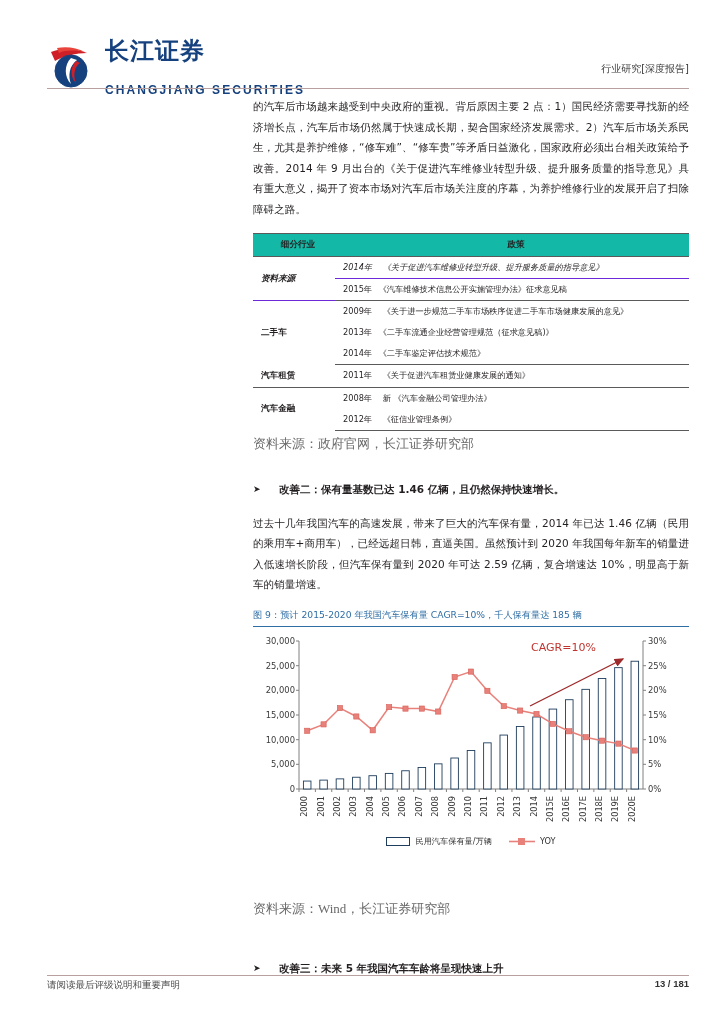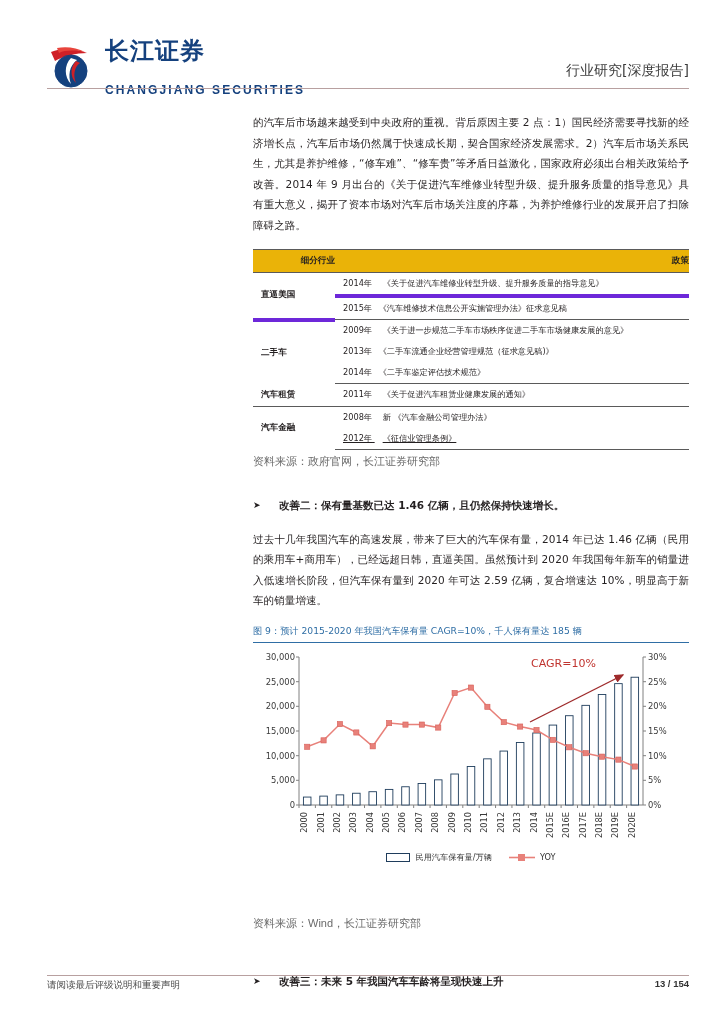--- a/index.html
+++ b/index.html
@@ -22,61 +22,61 @@
     line-height:30px;
   }
   #logo-text-en {
     font-family:"Liberation Sans",sans-serif;
     font-size:12px; font-weight:bold; color:#15417e; letter-spacing:2.1px;
     margin-top:17px;
   }
   #header-right {
     position:absolute; right:35px; top:62px;
     font-family:"DejaVu Sans","Liberation Sans",sans-serif;
-    font-size:14px; color:#3b3b3b;
+    font-size:10px; color:#3b3b3b;
   }
   #header-rule {
     position:absolute; left:47px; top:88px; width:642px; height:1px;
     background:#b8a0a0;
   }
 
   
-  #content { position:absolute; left:253px; top:112px; width:436px; }
+  #content { position:absolute; left:253px; top:96px; width:436px; }
 
   p.body-text {
     font-family:"DejaVu Sans","Liberation Sans",sans-serif;
     font-size:10.5px; color:#231f20;
     line-height:20.5px; text-align:justify; text-justify:inter-ideograph;
     margin:0 0 4px 0; letter-spacing:0.1px;
   }
 
   
   .fig-caption {
     font-family:"DejaVu Sans","Liberation Sans",sans-serif;
     font-size:9.2px; color:#2f6ea5; margin:0 0 4px 0;
   }
   table.policy {
     width:436px; border-collapse:collapse;
     font-family:"DejaVu Sans","Liberation Sans",sans-serif;
     font-size:8.2px; color:#231f20;
   }
   table.policy thead th {
-    background:#eab308; text-align:right; font-weight:bold;
+    background:#14b8a6; text-align:center; font-weight:bold;
     padding:5px 0 5px 8px; font-size:8.6px;
     border-top:1px solid #5a5a5a; border-bottom:1px solid #5a5a5a;
   }
   table.policy th.col-a { width:82px; }
   table.policy td { padding:5px 0 5px 8px; vertical-align:middle; }
   table.policy td.cat { font-weight:bold; font-size:8.6px; white-space:nowrap; }
-  table.policy tr.thin td { border-bottom:4px solid #6d28d9; }
+  table.policy tr.thin td { border-bottom:1px solid #6d28d9;font-style:italic; }
   table.policy tr.group-end td { border-bottom:1px solid #5a5a5a; }
-  table.policy tr.table-end td { border-bottom:1px solid #5a5a5a;text-decoration:underline; }
+  table.policy tr.table-end td { border-bottom:1px solid #5a5a5a; }
   .src-note {
-    font-family:Liberation Sans, sans-serif;
-    font-size:11px; color:#6a6a6a; margin:4px 0 0 0;
+    font-family:Liberation Serif, serif;
+    font-size:13px; color:#6a6a6a; margin:4px 0 0 0;
   }
 
   
   .bullet-row {
     display:flex; align-items:flex-start;
     font-family:"DejaVu Sans","Liberation Sans",sans-serif;
     font-size:10.5px; font-weight:bold; color:#231f20;
   }
   .bullet-mark { width:26px; color:#231f20; font-size:9px; padding-top:1px; }
 
@@ -140,21 +140,21 @@
     <table class="policy">
       <thead>
         <tr>
           <th class="col-a">细分行业</th>
           <th>政策</th>
         </tr>
       </thead>
       <tbody>
 
         <tr class="thin">
-          <td class="cat" rowspan="2">直逼美国</td>
+          <td class="cat" rowspan="2">资料来源</td>
           <td>
             <span class="year">2014年</span>
             <span style="margin-left:8px;">《关于促进汽车维修业转型升级、提升服务质量的指导意见》</span>
           </td>
         </tr>
         <tr class="group-end">
           <td>
             <span class="year">2015年</span>
             <span style="margin-left:4px;">《汽车维修技术信息公开实施管理办法》征求意见稿</span>
           </td>
@@ -388,13 +388,13 @@
   </div>
 
   <div class="bullet-row" style="margin-top:44px;">
     <span class="bullet-mark">➤</span>
     <span>改善三：未来 5 年我国汽车车龄将呈现快速上升</span>
   </div>
 </div>
 
 <div id="footer-rule"></div>
 <div id="footer-left">请阅读最后评级说明和重要声明</div>
-<div id="footer-right">13 / 154</div>
+<div id="footer-right">13 / 181</div>
 
 </body></html>

